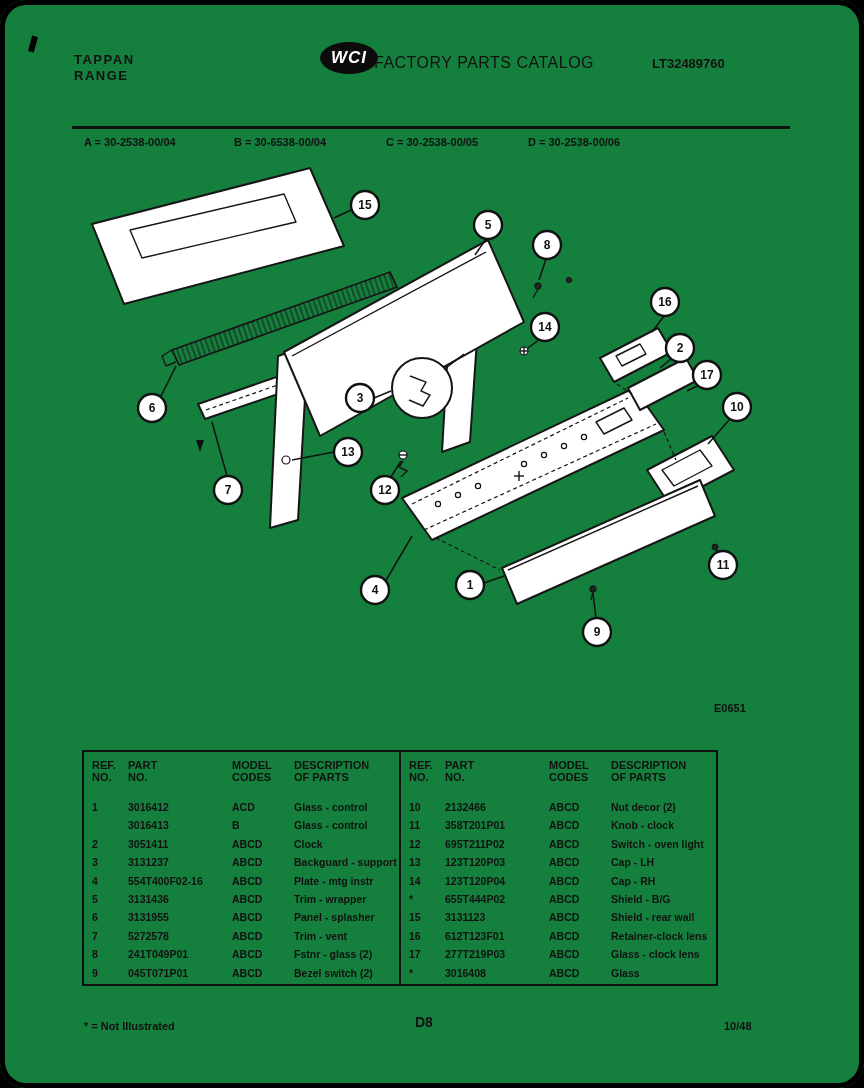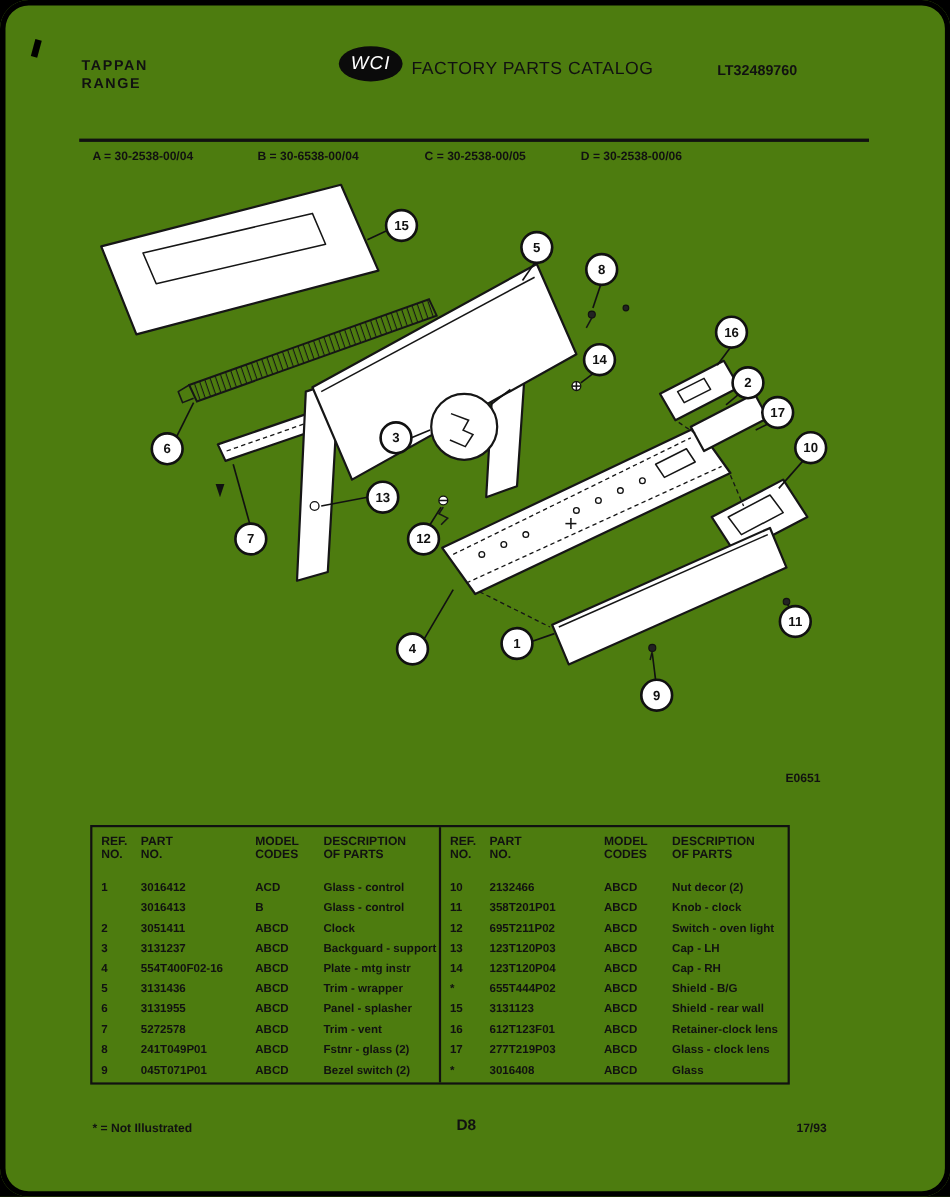--- a/index.html
+++ b/index.html
@@ -1,27 +1,27 @@
 <!DOCTYPE html>
 <html><head>
 <meta charset="utf-8">
 <style>
   html,body{margin:0;padding:0}
   body{width:864px;height:1088px;background:#000;position:relative;
        font-family:"Liberation Sans",sans-serif;color:#111;overflow:hidden}
-  .page{position:absolute;inset:0;background:#4d7c0f;border-radius:26px;
+  .page{position:absolute;inset:0;background:#15803d;border-radius:26px;
         box-shadow:inset 0 0 0 5px #000}
   .artifact{position:absolute;left:30px;top:36px;width:6px;height:16px;background:#000;transform:rotate(15deg)}
 
   
   .brand{position:absolute;left:74px;top:52px;font-size:13px;font-weight:700;
          letter-spacing:1.5px;line-height:16px;white-space:pre-line}
-  .logo{position:absolute;left:308px;top:42px;width:58px;height:32px;background:#0b0b0b;
+  .logo{position:absolute;left:320px;top:42px;width:58px;height:32px;background:#0b0b0b;
         border-radius:50%;color:#fff;display:flex;align-items:center;justify-content:center;
-        font-weight:400;font-style:italic;font-size:17px;letter-spacing:1px}
+        font-weight:700;font-style:italic;font-size:17px;letter-spacing:1px}
   .cat-title{position:absolute;left:374px;top:54px;font-size:16px;font-weight:400;letter-spacing:.5px}
   .doc-num{position:absolute;left:652px;top:56px;font-size:13px;font-weight:700}
   .rule{position:absolute;left:72px;top:126px;width:718px;height:3px;background:#111}
   .model{position:absolute;top:136px;font-size:11px;font-weight:700}
   #mA{left:84px}#mB{left:234px}#mC{left:386px}#mD{left:528px}
   .figcode{position:absolute;left:714px;top:702px;font-size:11px;font-weight:700}
 
   
   #diagram{position:absolute;left:72px;top:158px}
   .pnl{fill:#fff;stroke:#161616;stroke-width:2;stroke-linejoin:round}
@@ -399,15 +399,15 @@
       <div class="td c1">*</div>
       <div class="td c2">3016408</div>
       <div class="td c3">ABCD</div>
       <div class="td c4">Glass</div>
     </div>
   </div>
 
   <div>
     <div class="foot-note">* = Not Illustrated</div>
     <div class="foot-page">D8</div>
-    <div class="foot-date">17/93</div>
+    <div class="foot-date">10/48</div>
   </div>
 </div>
 
 </body></html>

